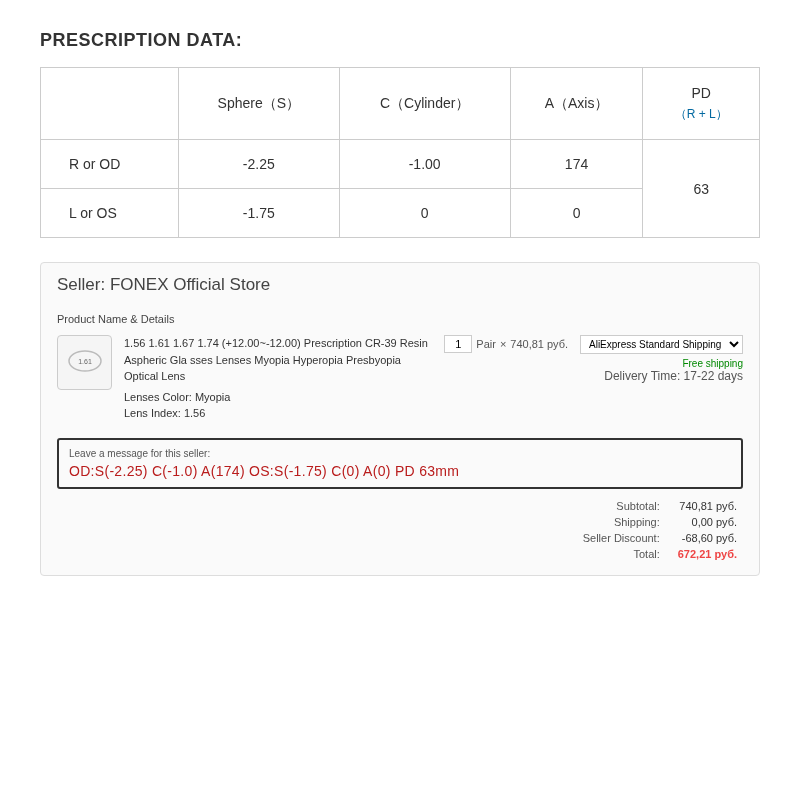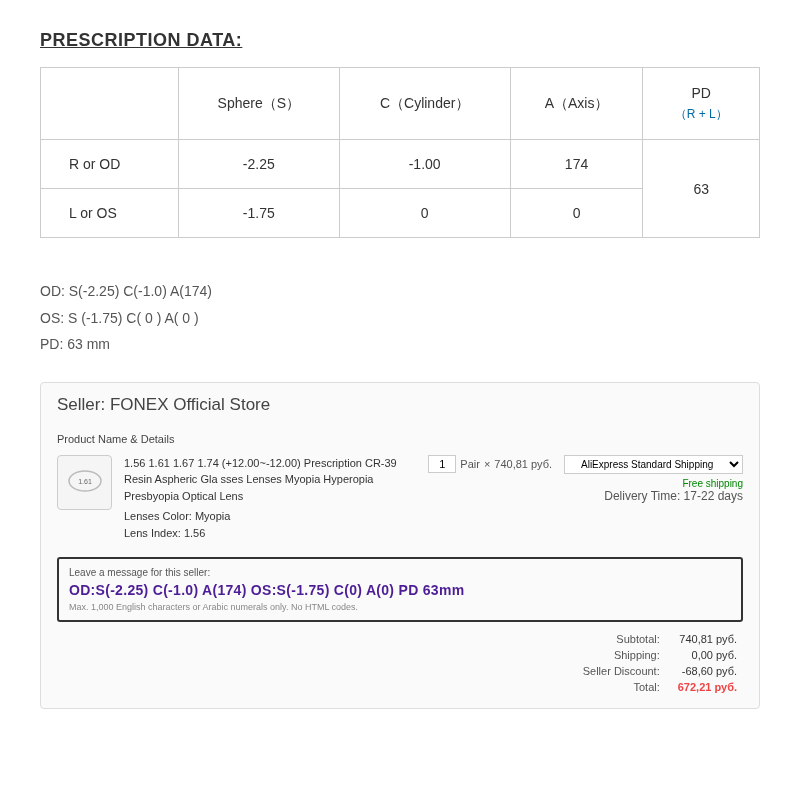--- a/index.html
+++ b/index.html
@@ -12,27 +12,26 @@
       padding: 30px 40px;
       font-size: 14px;
     }
 
     
     .section-title {
       font-size: 18px;
       font-weight: bold;
       margin-bottom: 16px;
       letter-spacing: 0.5px;
-      text-decoration: underline;
     }
 
     .prescription-table {
       width: 100%;
       border-collapse: collapse;
-      margin-bottom: 40px;
+      margin-bottom: 20px;
       border: 1px solid #ccc;
     }
     .prescription-table th,
     .prescription-table td {
       border: 1px solid #ccc;
       padding: 16px 12px;
       text-align: center;
       font-size: 14px;
     }
     .prescription-table th {
@@ -155,21 +154,21 @@
     }
     .example-shipping {
       flex-shrink: 0;
       font-size: 11px;
       text-align: right;
       min-width: 140px;
     }
     .shipping-select {
       border: 1px solid #ccc;
       font-size: 10px;
-      padding: 2px 12px;
+      padding: 2px 4px;
       background: #fff;
       margin-bottom: 4px;
     }
     .free-shipping {
       color: #080;
       font-size: 10px;
     }
     .delivery-time {
       color: #555;
       font-size: 12px;
@@ -182,22 +181,22 @@
       margin-top: 16px;
       margin-bottom: 6px;
     }
     .message-box-label {
       font-size: 10px;
       color: #555;
       margin-bottom: 4px;
     }
     .message-box-text {
       font-size: 14px;
-      font-weight: bold;
-      color: #4c1d95;
+      font-weight: normal;
+      color: #b91c1c;
       letter-spacing: 0.3px;
     }
     .message-box-hint {
       font-size: 9px;
       color: #888;
       margin-top: 4px;
     }
     .summary-table {
       margin-top: 8px;
       margin-left: auto;
@@ -254,25 +253,20 @@
         <td>L or OS</td>
         <td>-1.75</td>
         <td>0</td>
         <td>0</td>
       </tr>
     </tbody>
   </table>
 </div>
 
 <div class="message-section">
-  <div class="message-content">
-    <div>OD:  S(-2.25)    C(-1.0)   A(174)</div>
-    <div>OS:  S (-1.75)    C( 0 )    A( 0 )</div>
-    <div>PD:  63 mm</div>
-  </div>
 </div>
 
 <div>
 
   <div class="example-box">
     <div class="example-seller">Seller: FONEX Official Store</div>
     <div class="example-product-label">Product Name &amp; Details</div>
 
     <div class="example-row">
 
@@ -311,21 +305,20 @@
           <option>AliExpress Standard Shipping</option>
         </select>
         <div class="free-shipping">Free shipping</div>
         <div class="delivery-time">Delivery Time: 17-22 days</div>
       </div>
     </div>
 
     <div class="message-box-area">
       <div class="message-box-label">Leave a message for this seller:</div>
       <div class="message-box-text">OD:S(-2.25) C(-1.0) A(174)  OS:S(-1.75) C(0) A(0)  PD  63mm</div>
-      <div class="message-box-hint">Max. 1,000 English characters or Arabic numerals only. No HTML codes.</div>
     </div>
 
     <table class="summary-table">
       <tbody>
           <tr>
         <td class="label-col">Subtotal:</td>
         <td class="value-col">740,81 руб.</td>
       </tr>
       <tr>
         <td class="label-col">Shipping:</td>

